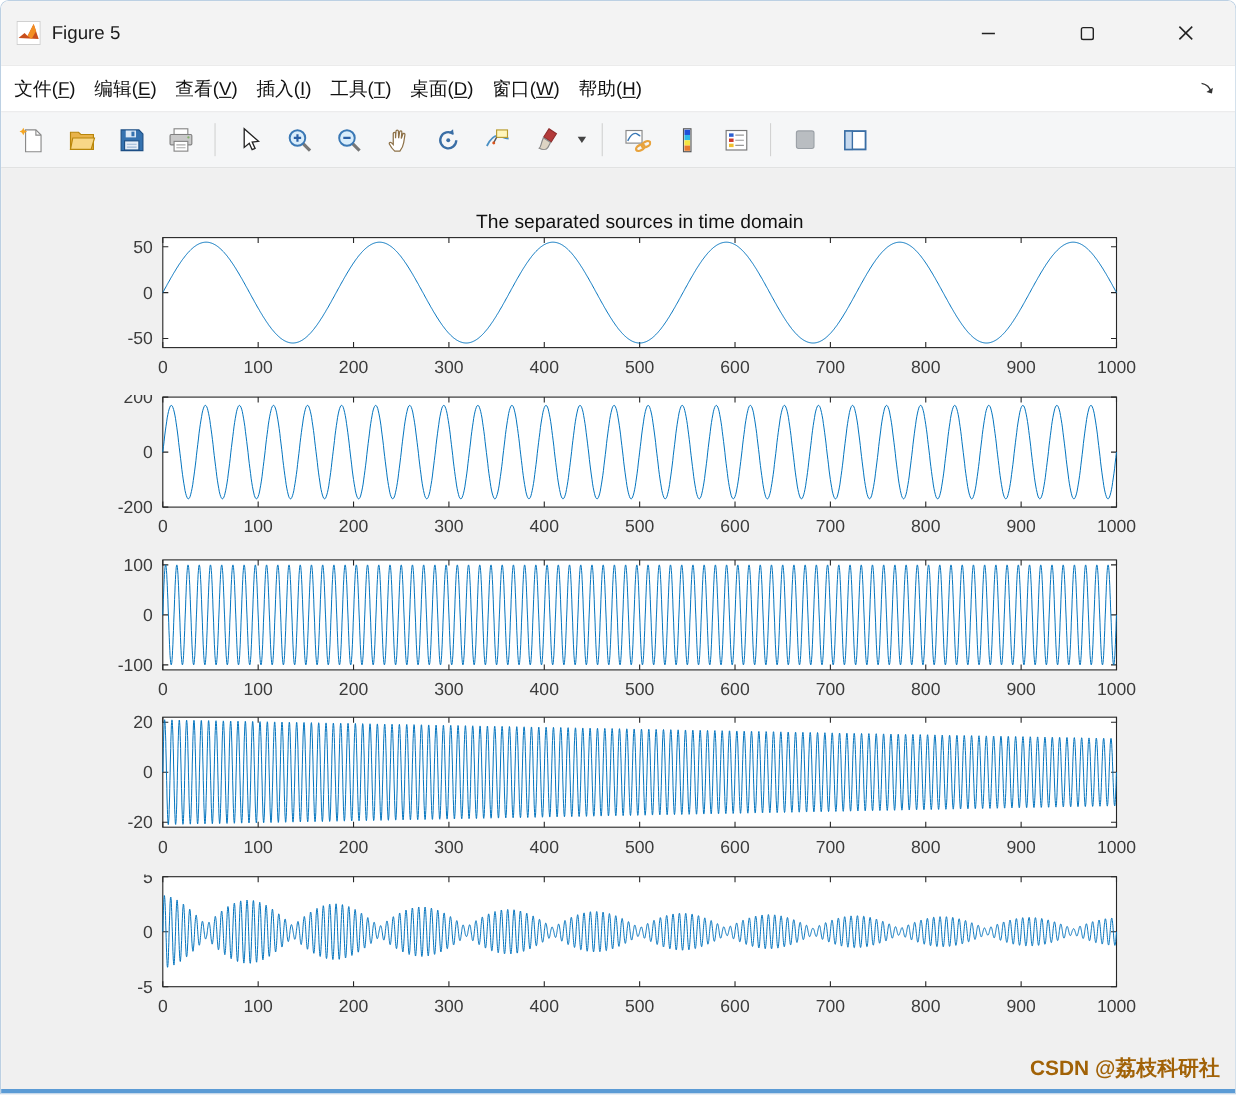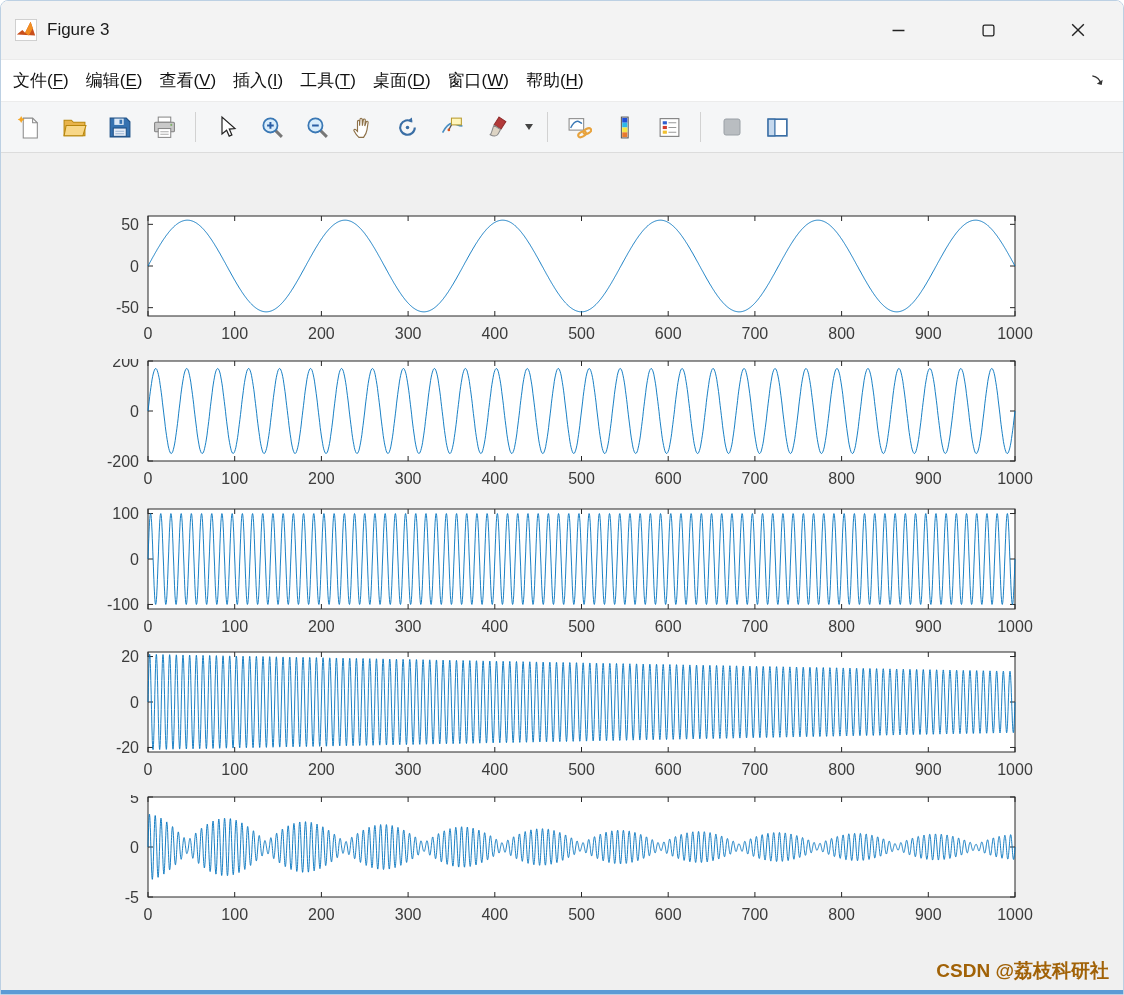--- a/index.html
+++ b/index.html
@@ -52,21 +52,21 @@
 <div class="window">
 
   <div class="titlebar">
     <span class="ic">
       <svg width="22" height="22" viewBox="0 0 24 24">
         <rect x="0.5" y="0.5" width="23" height="23" fill="#ffffff" stroke="#cccccc"></rect>
         <path d="M2 17l6-5 3 3 6-12 5 15z" fill="#c94f1c"></path>
         <path d="M11 15l6-12 2.5 7-4.5 8z" fill="#f28e22"></path>
       </svg>
     </span>
-    <span class="title">Figure 3</span>
+    <span class="title">Figure 5</span>
     <div class="win-controls">
       <button class="win-btn">
         <svg width="13" height="13" viewBox="0 0 12 12">
             <line x1="0.5" y1="6" x2="11.5" y2="6" stroke="#222" stroke-width="1.2"></line>
           </svg>
       </button>
       <button class="win-btn">
         <svg width="13" height="13" viewBox="0 0 12 12">
             <rect x="1" y="1" width="10" height="10" rx="1.5" fill="none" stroke="#222" stroke-width="1.2"></rect>
           </svg>
@@ -266,20 +266,21 @@
         <span class="ic">
       <svg width="25" height="25" viewBox="0 0 24 24">
         <rect x="3" y="4" width="18" height="16" fill="#ffffff" stroke="#3a6ea5" stroke-width="1.6"></rect>
         <rect x="3" y="4" width="6.5" height="16" fill="#c6d9ee" stroke="#3a6ea5" stroke-width="1.2"></rect>
       </svg>
         </span>
       </button>
   </div>
 
   <div class="figure-area">
+    <div class="plot-title">The separated sources in time domain</div>
     <div id="plots">
         <svg width="1124" height="140" viewBox="0 0 1124 140" style="top: 61px;">
           <rect x="147" y="2" width="867" height="100" fill="#ffffff" stroke="#262626" stroke-width="1"></rect>
           <line x1="147" y1="102" x2="147" y2="97" stroke="#262626" stroke-width="1"></line>
           <line x1="147" y1="2" x2="147" y2="7" stroke="#262626" stroke-width="1"></line>
           <text x="147" y="125" text-anchor="middle" font-size="16" fill="#3c3c3c" font-family="Liberation Sans, DejaVu Sans, sans-serif">0</text>
           <line x1="233.7" y1="102" x2="233.7" y2="97" stroke="#262626" stroke-width="1"></line>
           <line x1="233.7" y1="2" x2="233.7" y2="7" stroke="#262626" stroke-width="1"></line>
           <text x="233.7" y="125" text-anchor="middle" font-size="16" fill="#3c3c3c" font-family="Liberation Sans, DejaVu Sans, sans-serif">100</text>
           <line x1="320.4" y1="102" x2="320.4" y2="97" stroke="#262626" stroke-width="1"></line>

